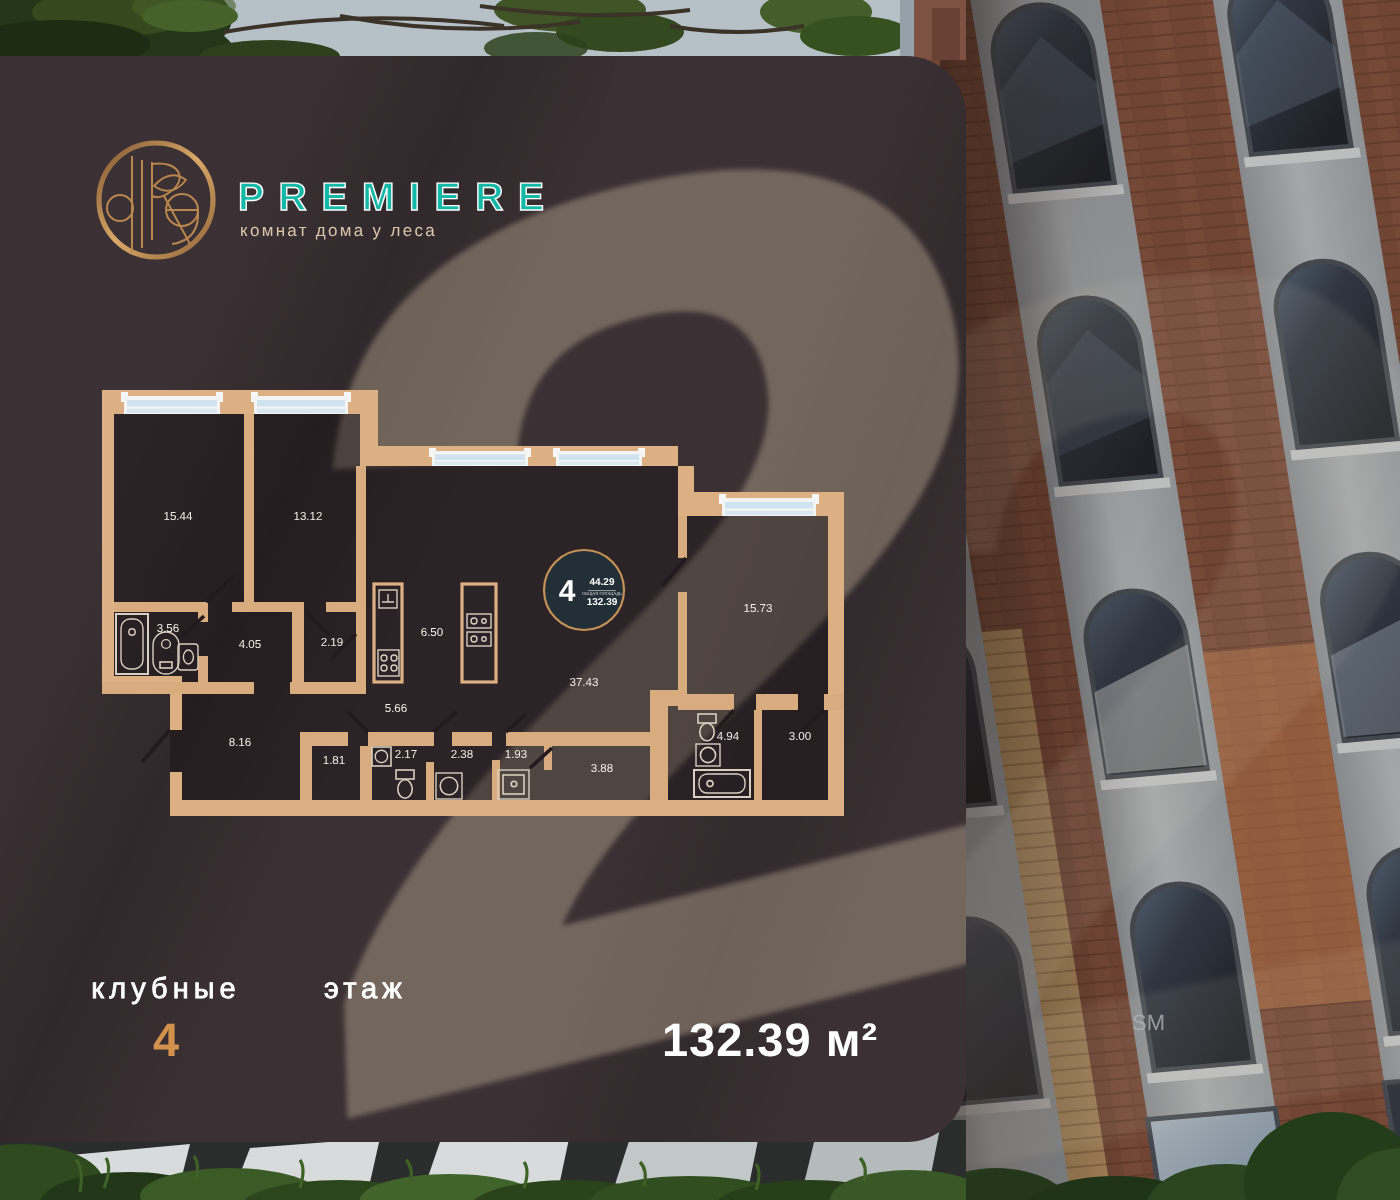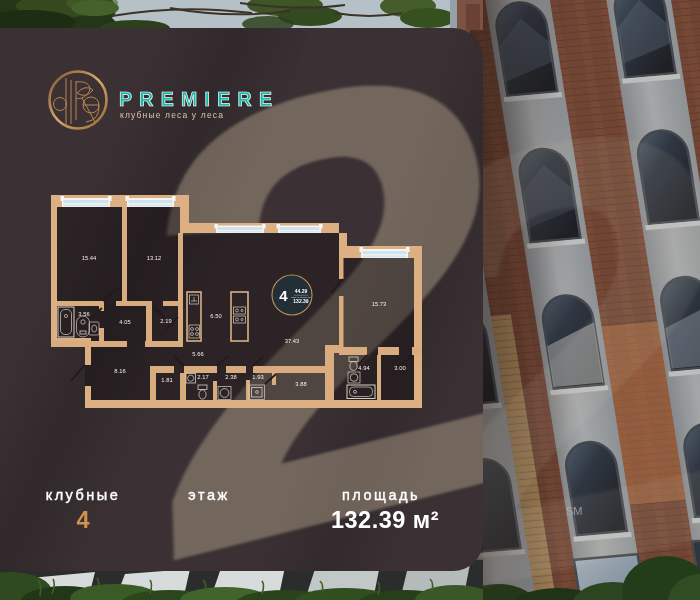--- a/index.html
+++ b/index.html
@@ -211,21 +211,21 @@
     <path d="M42 36 L55 60"></path>
     <path d="M37 31 Q45 22 53 28 Q46 37 37 31 Z"></path>
     <circle cx="51" cy="43" r="8"></circle>
     <path d="M43 43 H59"></path>
     <path d="M59 43 Q60 58 46 60"></path>
   </g>
 </svg>
 
 <div class="abs" style="left:119px;top:88px;font:700 19.5px 'Liberation Sans',sans-serif;letter-spacing:7.3px;color:#14b8a6;-webkit-text-stroke:0.7px #fbfbfb;">PREMIERE</div>
 
-<div class="abs" style="left:120px;top:110px;font:400 8.5px 'Liberation Sans',sans-serif;letter-spacing:1.15px;color:#d9c7ad;">клубные леса у леса</div>
+<div class="abs" style="left:120px;top:110px;font:400 8.5px 'Liberation Sans',sans-serif;letter-spacing:1.15px;color:#d9c7ad;">комнат дома у леса</div>
 
 <svg class="abs" style="left:0;top:0" width="700" height="600" viewBox="0 0 700 600">
 
   <path d="M51 195 H189 V223 H339 V246 H422 V408 H85 V344 H51 Z" fill="rgba(14,9,11,0.34)"></path>
 
   <rect x="51" y="195" width="138" height="12" fill="#ddb084"></rect>
 
   <g>
     <rect x="60.5" y="196" width="3.5" height="5" fill="#f6f7f6"></rect>
     <rect x="108" y="196" width="3.5" height="5" fill="#f6f7f6"></rect>
@@ -478,20 +478,19 @@
     <path d="M294 295.3 H308" stroke="rgba(255,255,255,0.55)" stroke-width="0.5"></path>
         <text x="301" y="297.6" font-family="Liberation Sans,sans-serif" font-size="2.2" fill="rgba(255,255,255,0.75)" text-anchor="middle">ОБЩАЯ ПЛОЩАДЬ</text>
     <text x="301" y="302.5" font-family="Liberation Sans,sans-serif" font-size="5" font-weight="700" fill="#ffffff" text-anchor="middle">132.39</text>
   </g>
 </svg>
 
 <div class="abs" style="left:23px;top:487px;width:120px;text-align:center;font:400 14.5px 'Liberation Sans',sans-serif;letter-spacing:2.5px;color:#ffffff;-webkit-text-stroke:0.4px #ffffff;">клубные</div>
 
 <div class="abs" style="left:23px;top:507px;width:120px;text-align:center;font:700 23.5px 'Liberation Sans',sans-serif;color:#d2914c;">4</div>
 
-<div class="abs" style="left:149px;top:487px;width:120px;text-align:center;font:400 14.5px 'Liberation Sans',sans-serif;letter-spacing:2.5px;color:#ffffff;-webkit-text-stroke:0.4px #ffffff;">этаж</div>
-
-
-<div class="abs" style="left:316px;top:487px;width:130px;text-align:center;font:400 14.5px 'Liberation Sans',sans-serif;letter-spacing:2.5px;color:#ffffff;-webkit-text-stroke:0.4px #ffffff;">площадь</div>
+<div class="abs" style="left:162px;top:487px;width:120px;font:400 14.5px 'Liberation Sans',sans-serif;letter-spacing:2.5px;color:#ffffff;-webkit-text-stroke:0.4px #ffffff;">этаж</div>
+
+
 
 <div class="abs" style="left:320px;top:507px;width:130px;text-align:center;font:700 23.5px 'Liberation Sans',sans-serif;letter-spacing:0.5px;color:#ffffff;">132.39 м²</div>
 
 </div>
 
 </body></html>

